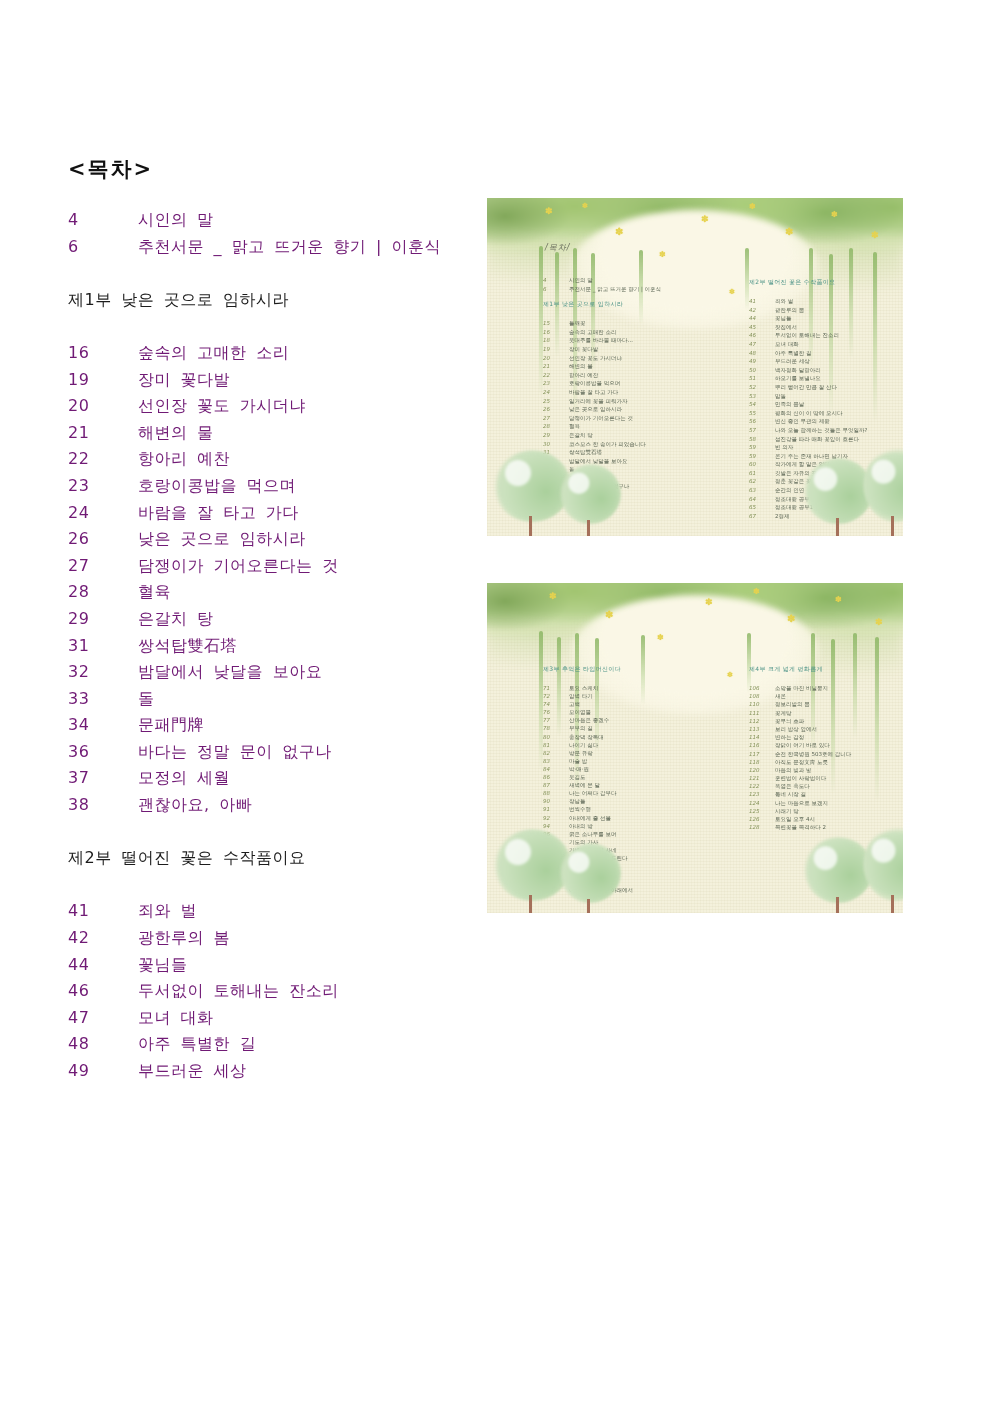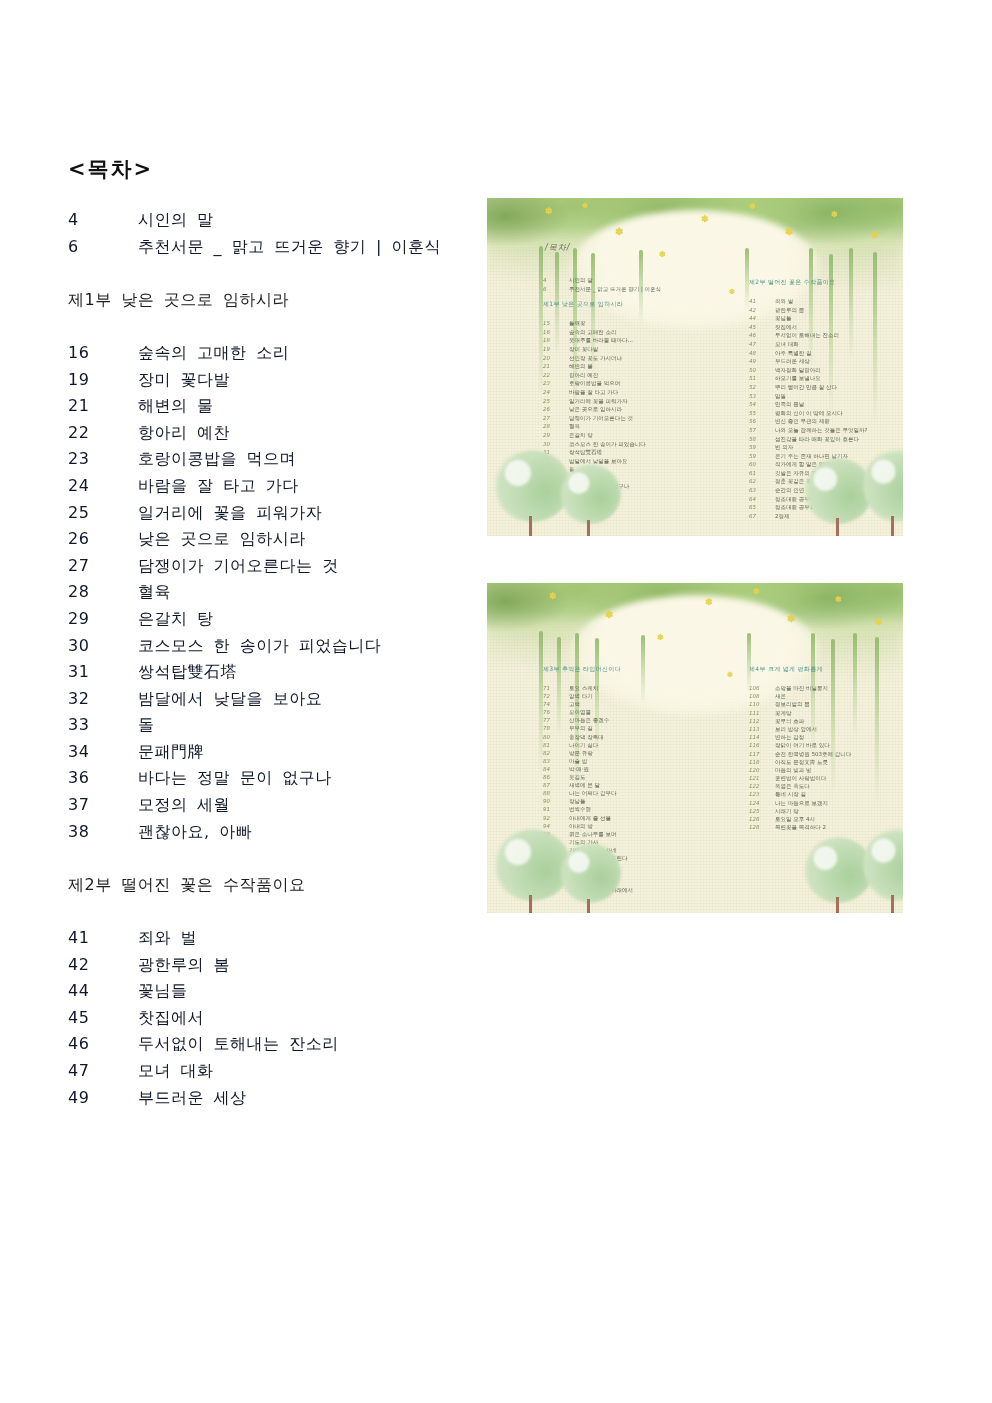--- a/index.html
+++ b/index.html
@@ -3,21 +3,21 @@
 <meta charset="utf-8">
 <style>
   html,body{margin:0;padding:0;background:#ffffff;}
   .page{position:relative;width:992px;height:1261px;background:#ffffff;overflow:hidden;
         font-family:"DejaVu Sans","Liberation Sans",sans-serif;color:#1a1a1a;}
 
   
   .doc-heading{position:absolute;left:68px;top:155px;font-size:21px;font-weight:bold;
                letter-spacing:2px;color:#111;}
   .main-list{position:absolute;left:68px;top:207px;width:430px;}
-  .row{height:26.6px;line-height:26.6px;font-size:16px;white-space:nowrap;color:#0f172a;
+  .row{height:26.6px;line-height:26.6px;font-size:16px;white-space:nowrap;color:#701a75;
        letter-spacing:0.5px;word-spacing:4px;}
   .row .num{display:inline-block;width:70px;}
   .section-row{height:26.6px;line-height:26.6px;font-size:16px;white-space:nowrap;
                color:#1c1c1c;letter-spacing:0.5px;word-spacing:4px;}
   .spacer{height:26.6px;}
   .pageno{position:absolute;top:1312px;left:0;width:100%;text-align:center;font-size:15px;
           letter-spacing:2px;color:#222;}
 
   
   .scan{position:absolute;left:487px;width:416px;background:#f4f1dc;overflow:hidden;
@@ -76,48 +76,47 @@
     <div>
         <div class="row"><span class="num">4</span><span class="title">시인의 말</span></div>
         <div class="row"><span class="num">6</span><span class="title">추천서문 _ 맑고 뜨거운 향기 | 이훈식</span></div>
       </div>
     <div class="spacer"></div>
     <div class="section-row">제1부 낮은 곳으로 임하시라</div>
     <div class="spacer"></div>
     <div>
         <div class="row"><span class="num">16</span><span class="title">숲속의 고매한 소리</span></div>
         <div class="row"><span class="num">19</span><span class="title">장미 꽃다발</span></div>
+        <div class="row"><span class="num">20</span><span class="title">선인장 꽃도 가시더냐</span></div>
         <div class="row"><span class="num">21</span><span class="title">해변의 물</span></div>
         <div class="row"><span class="num">22</span><span class="title">항아리 예찬</span></div>
         <div class="row"><span class="num">23</span><span class="title">호랑이콩밥을 먹으며</span></div>
         <div class="row"><span class="num">24</span><span class="title">바람을 잘 타고 가다</span></div>
-        <div class="row"><span class="num">25</span><span class="title">일거리에 꽃을 피워가자</span></div>
         <div class="row"><span class="num">26</span><span class="title">낮은 곳으로 임하시라</span></div>
         <div class="row"><span class="num">27</span><span class="title">담쟁이가 기어오른다는 것</span></div>
         <div class="row"><span class="num">28</span><span class="title">혈육</span></div>
         <div class="row"><span class="num">29</span><span class="title">은갈치 탕</span></div>
-        <div class="row"><span class="num">30</span><span class="title">코스모스 한 송이가 피었습니다</span></div>
         <div class="row"><span class="num">31</span><span class="title">쌍석탑雙石塔</span></div>
         <div class="row"><span class="num">32</span><span class="title">밤달에서 낮달을 보아요</span></div>
         <div class="row"><span class="num">33</span><span class="title">돌</span></div>
         <div class="row"><span class="num">34</span><span class="title">문패門牌</span></div>
         <div class="row"><span class="num">36</span><span class="title">바다는 정말 문이 없구나</span></div>
         <div class="row"><span class="num">37</span><span class="title">모정의 세월</span></div>
         <div class="row"><span class="num">38</span><span class="title">괜찮아요, 아빠</span></div>
       </div>
     <div class="spacer"></div>
     <div class="section-row">제2부 떨어진 꽃은 수작품이요</div>
     <div class="spacer"></div>
     <div>
         <div class="row"><span class="num">41</span><span class="title">죄와 벌</span></div>
         <div class="row"><span class="num">42</span><span class="title">광한루의 봄</span></div>
         <div class="row"><span class="num">44</span><span class="title">꽃님들</span></div>
-        <div class="row"><span class="num">45</span><span class="title">찻집에서</span></div>
         <div class="row"><span class="num">46</span><span class="title">두서없이 토해내는 잔소리</span></div>
         <div class="row"><span class="num">47</span><span class="title">모녀 대화</span></div>
+        <div class="row"><span class="num">48</span><span class="title">아주 특별한 길</span></div>
         <div class="row"><span class="num">49</span><span class="title">부드러운 세상</span></div>
       </div>
   </div>
 
   <div class="scan" id="scan1">
     <div class="bandsoft"></div>
     <div class="band"></div>
     <div class="arch"></div>
 
     <div class="vine" style="left:52px;top:48px;height:150px"></div>

